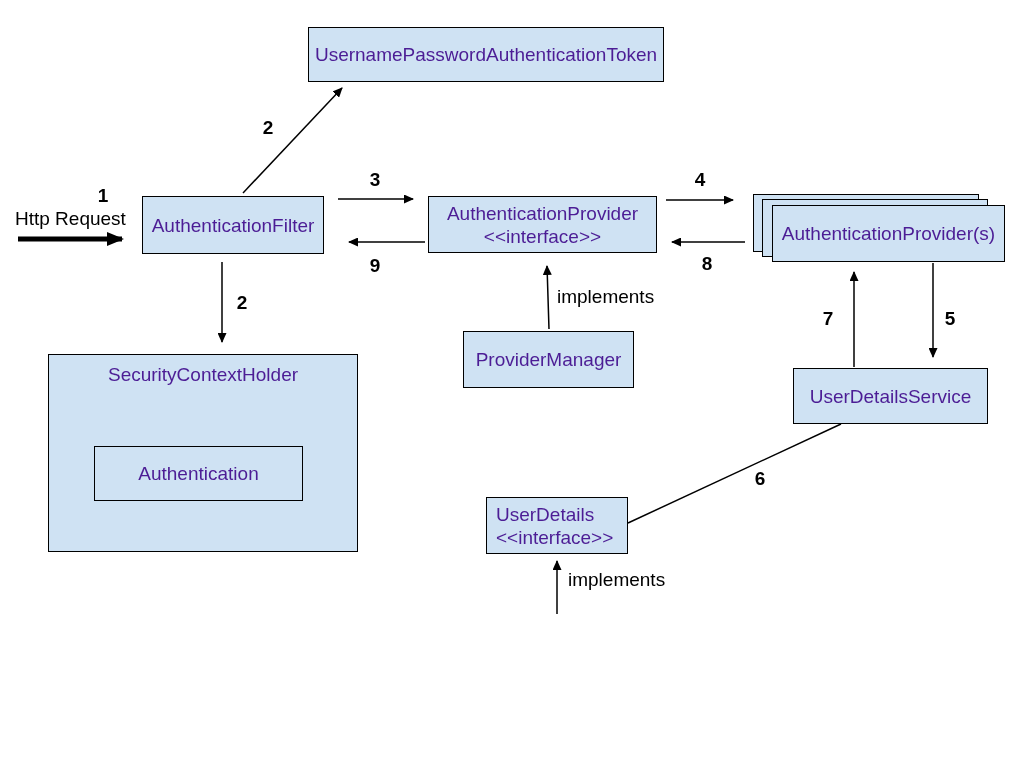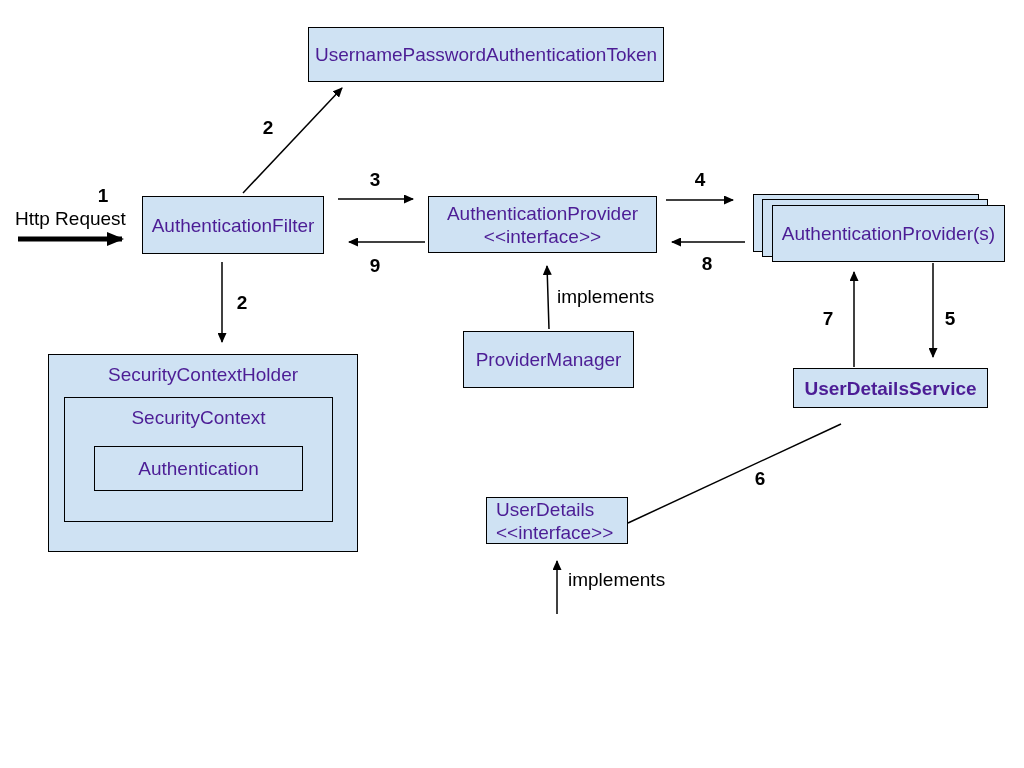--- a/index.html
+++ b/index.html
@@ -97,32 +97,29 @@
     <span>AuthenticationProvider(s)</span>
   </div>
 
   <div class="node" style="left:463px; top:331px; width:171px; height:57px;">
     <span>ProviderManager</span>
   </div>
 
   <div class="node top-label" style="left:48px; top:354px; width:310px; height:198px;text-align:center;">
     <span>SecurityContextHolder</span>
   </div>
-  <div class="node transparent top-label" style="left:64px; top:397px; width:269px; height:125px;">
-    <span>SecurityContext</span>
-  </div>
-  <div class="node transparent" style="left:94px; top:446px; width:209px; height:45px;">
+  <div class="node transparent" style="left:94px; top:446px; width:209px; height:55px;">
     <span>Authentication</span>
   </div>
 
-  <div class="node" style="left:793px; top:368px; width:195px; height:40px;font-weight:bold;">
+  <div class="node" style="left:793px; top:368px; width:195px; height:56px;">
     <span>UserDetailsService</span>
   </div>
 
-  <div class="node left-text" style="left:486px; top:497px; width:142px; height:47px;">
+  <div class="node left-text" style="left:486px; top:497px; width:142px; height:57px;">
     <div class="two-line">
       <span>UserDetails</span>
       <span>&lt;&lt;interface&gt;&gt;</span>
     </div>
   </div>
 
 
   <div class="free-label" style="left:15px; top:208px;">Http Request</div>
   <div class="free-label" style="left:557px; top:286px;">implements</div>
   <div class="free-label" style="left:568px; top:569px;">implements</div>

